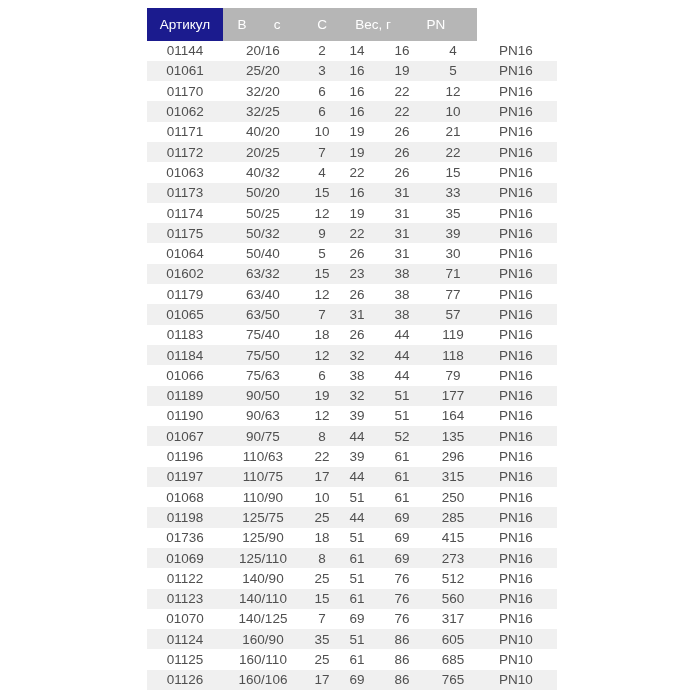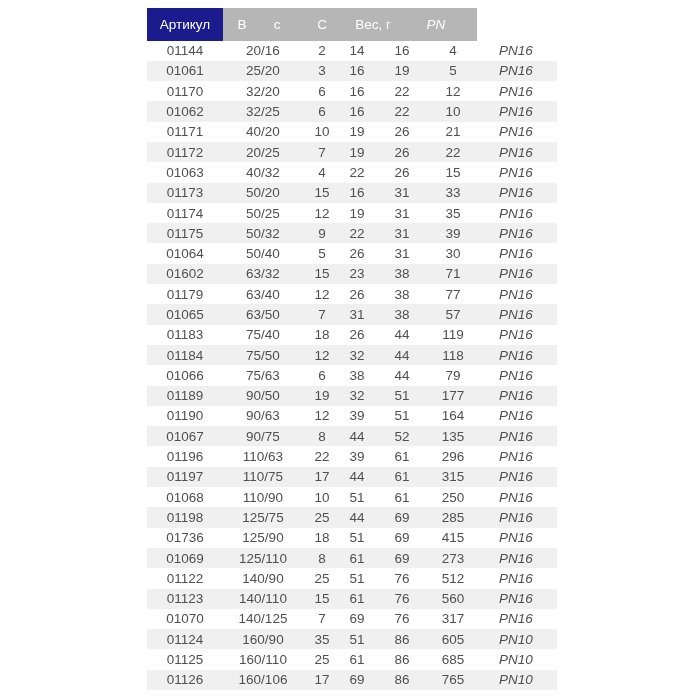--- a/index.html
+++ b/index.html
@@ -52,21 +52,21 @@
     align-items: center;
     justify-content: center;
     white-space: nowrap;
   }
   .c0 { width: 76px; }
   .c1 { width: 80px; }
   .c2 { width: 38px; }
   .c3 { width: 32px; }
   .c4 { width: 58px; }
   .c5 { width: 44px; }
-  .c6 { width: 82px; font-style: italic; }
+  .c6 { width: 82px; }
 </style>
 </head>
 <body>
 
 <div class="page">
   <div class="spec-table">
     <div class="thead">
       <div class="hcell first c0">Артикул</div>
       <div class="hcell c2">B</div>
       <div class="hcell c3">c</div>

